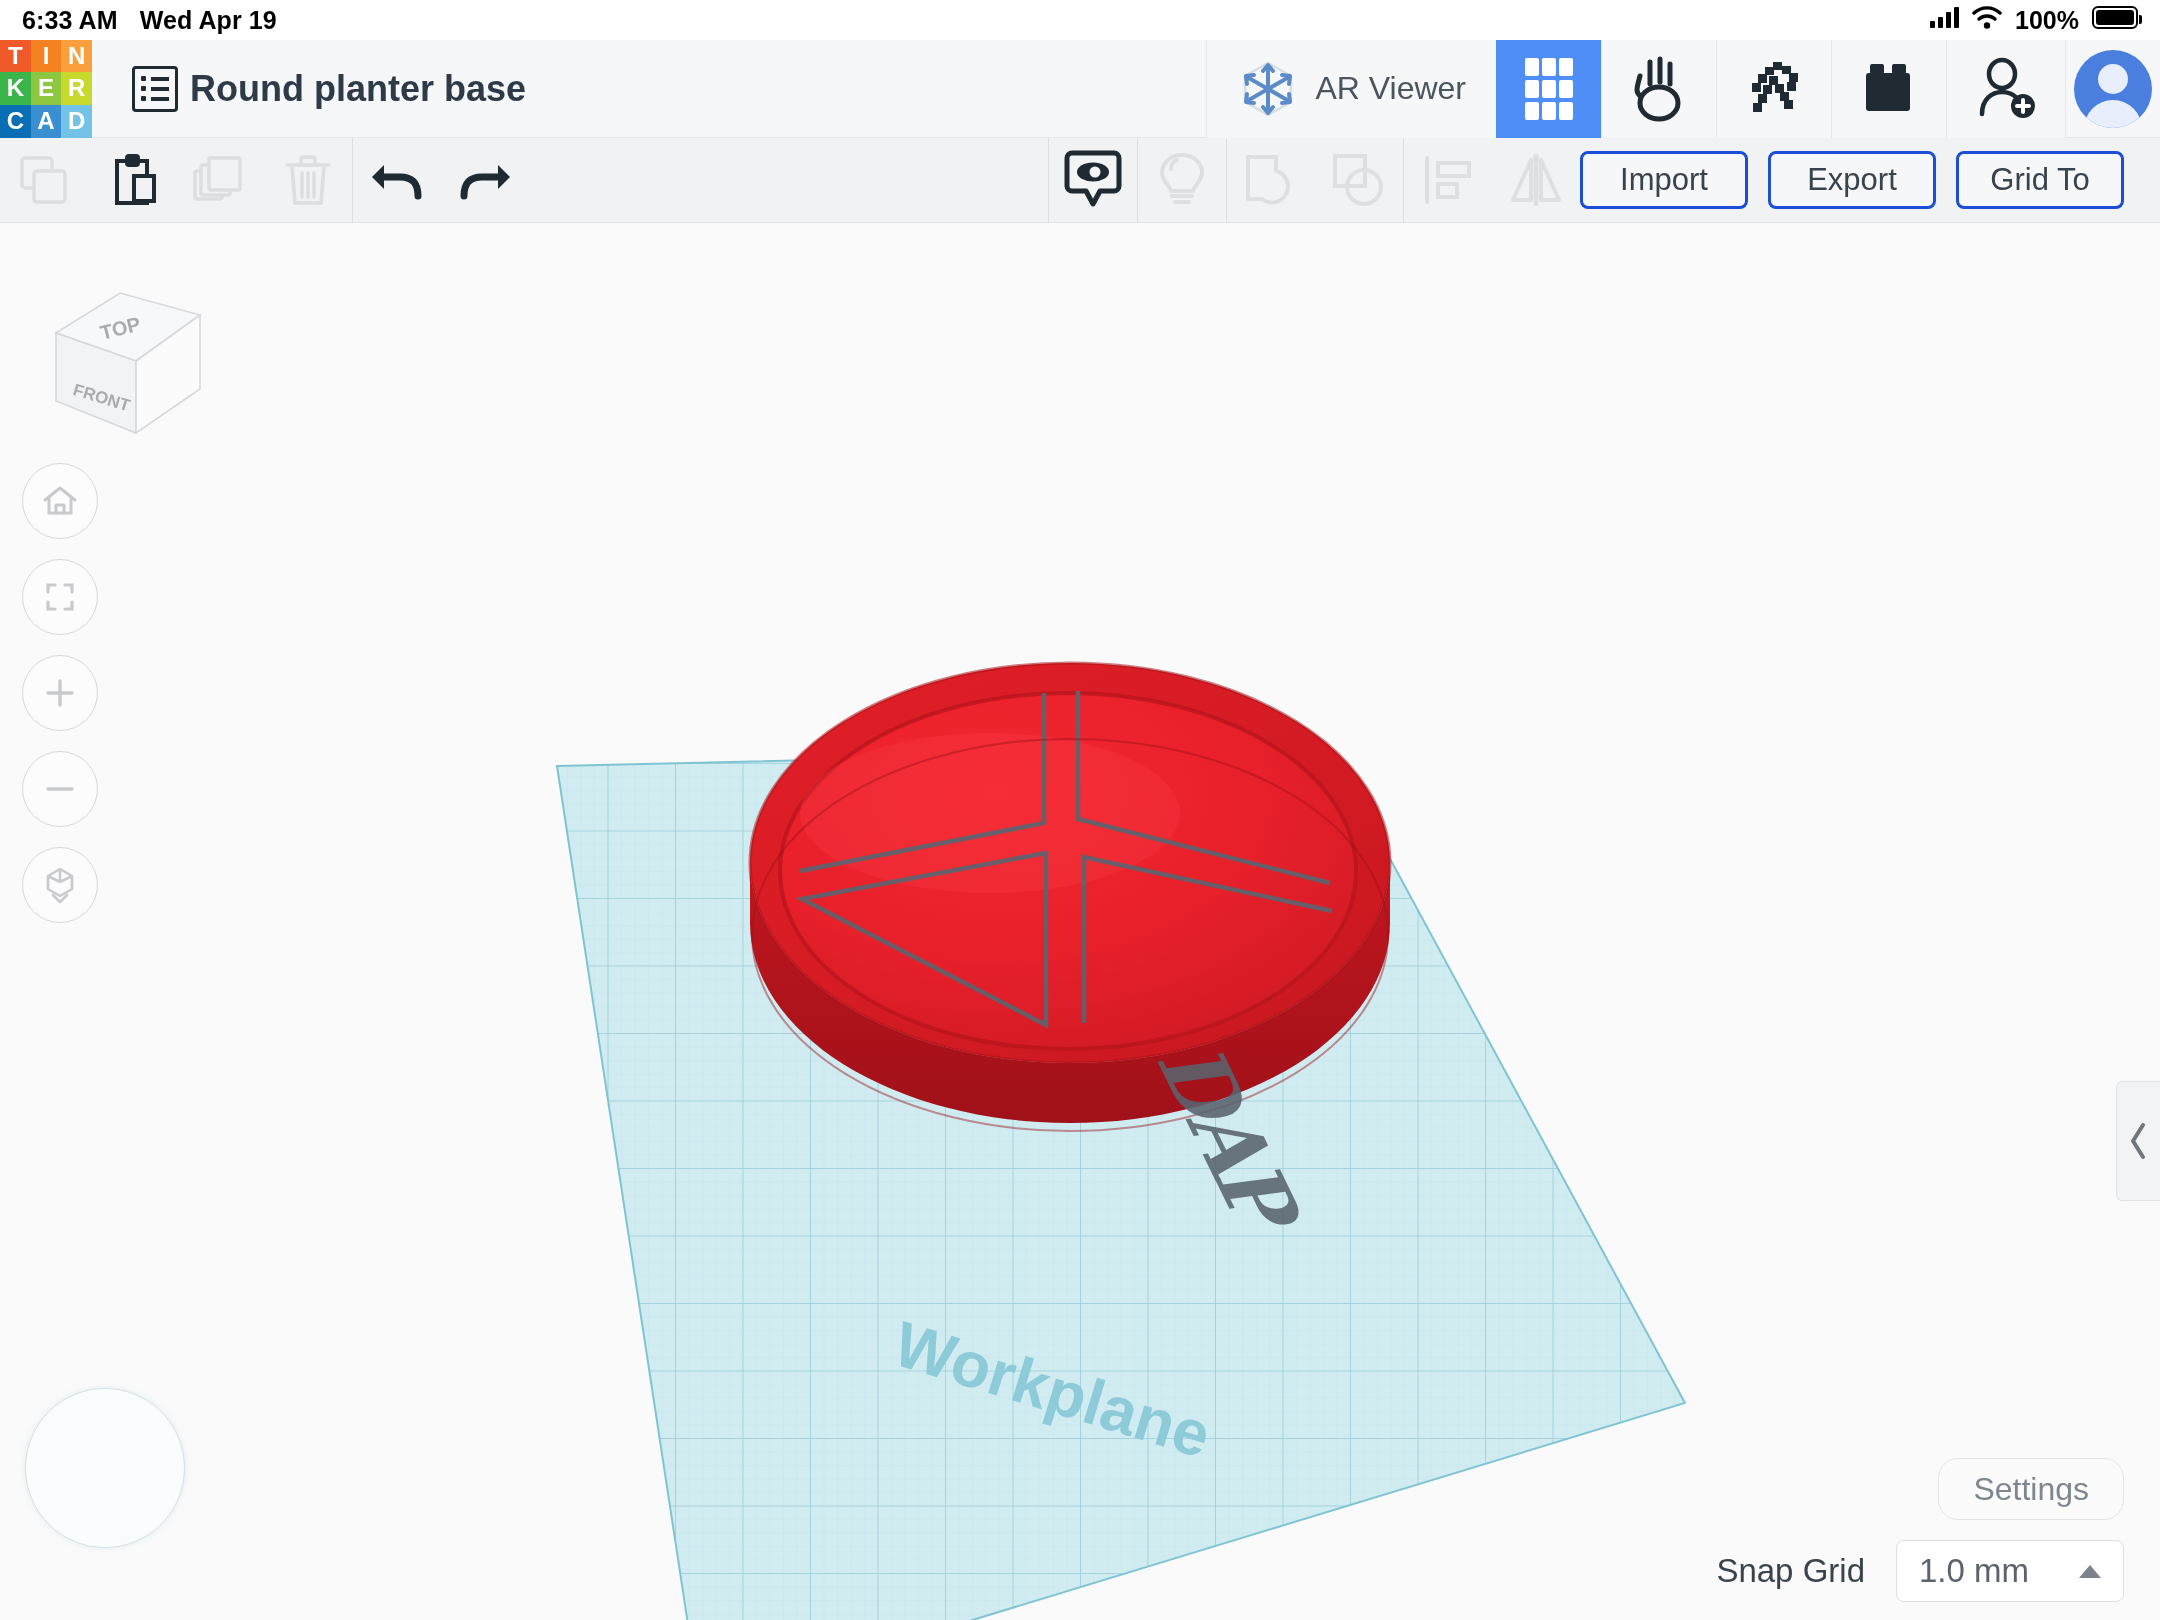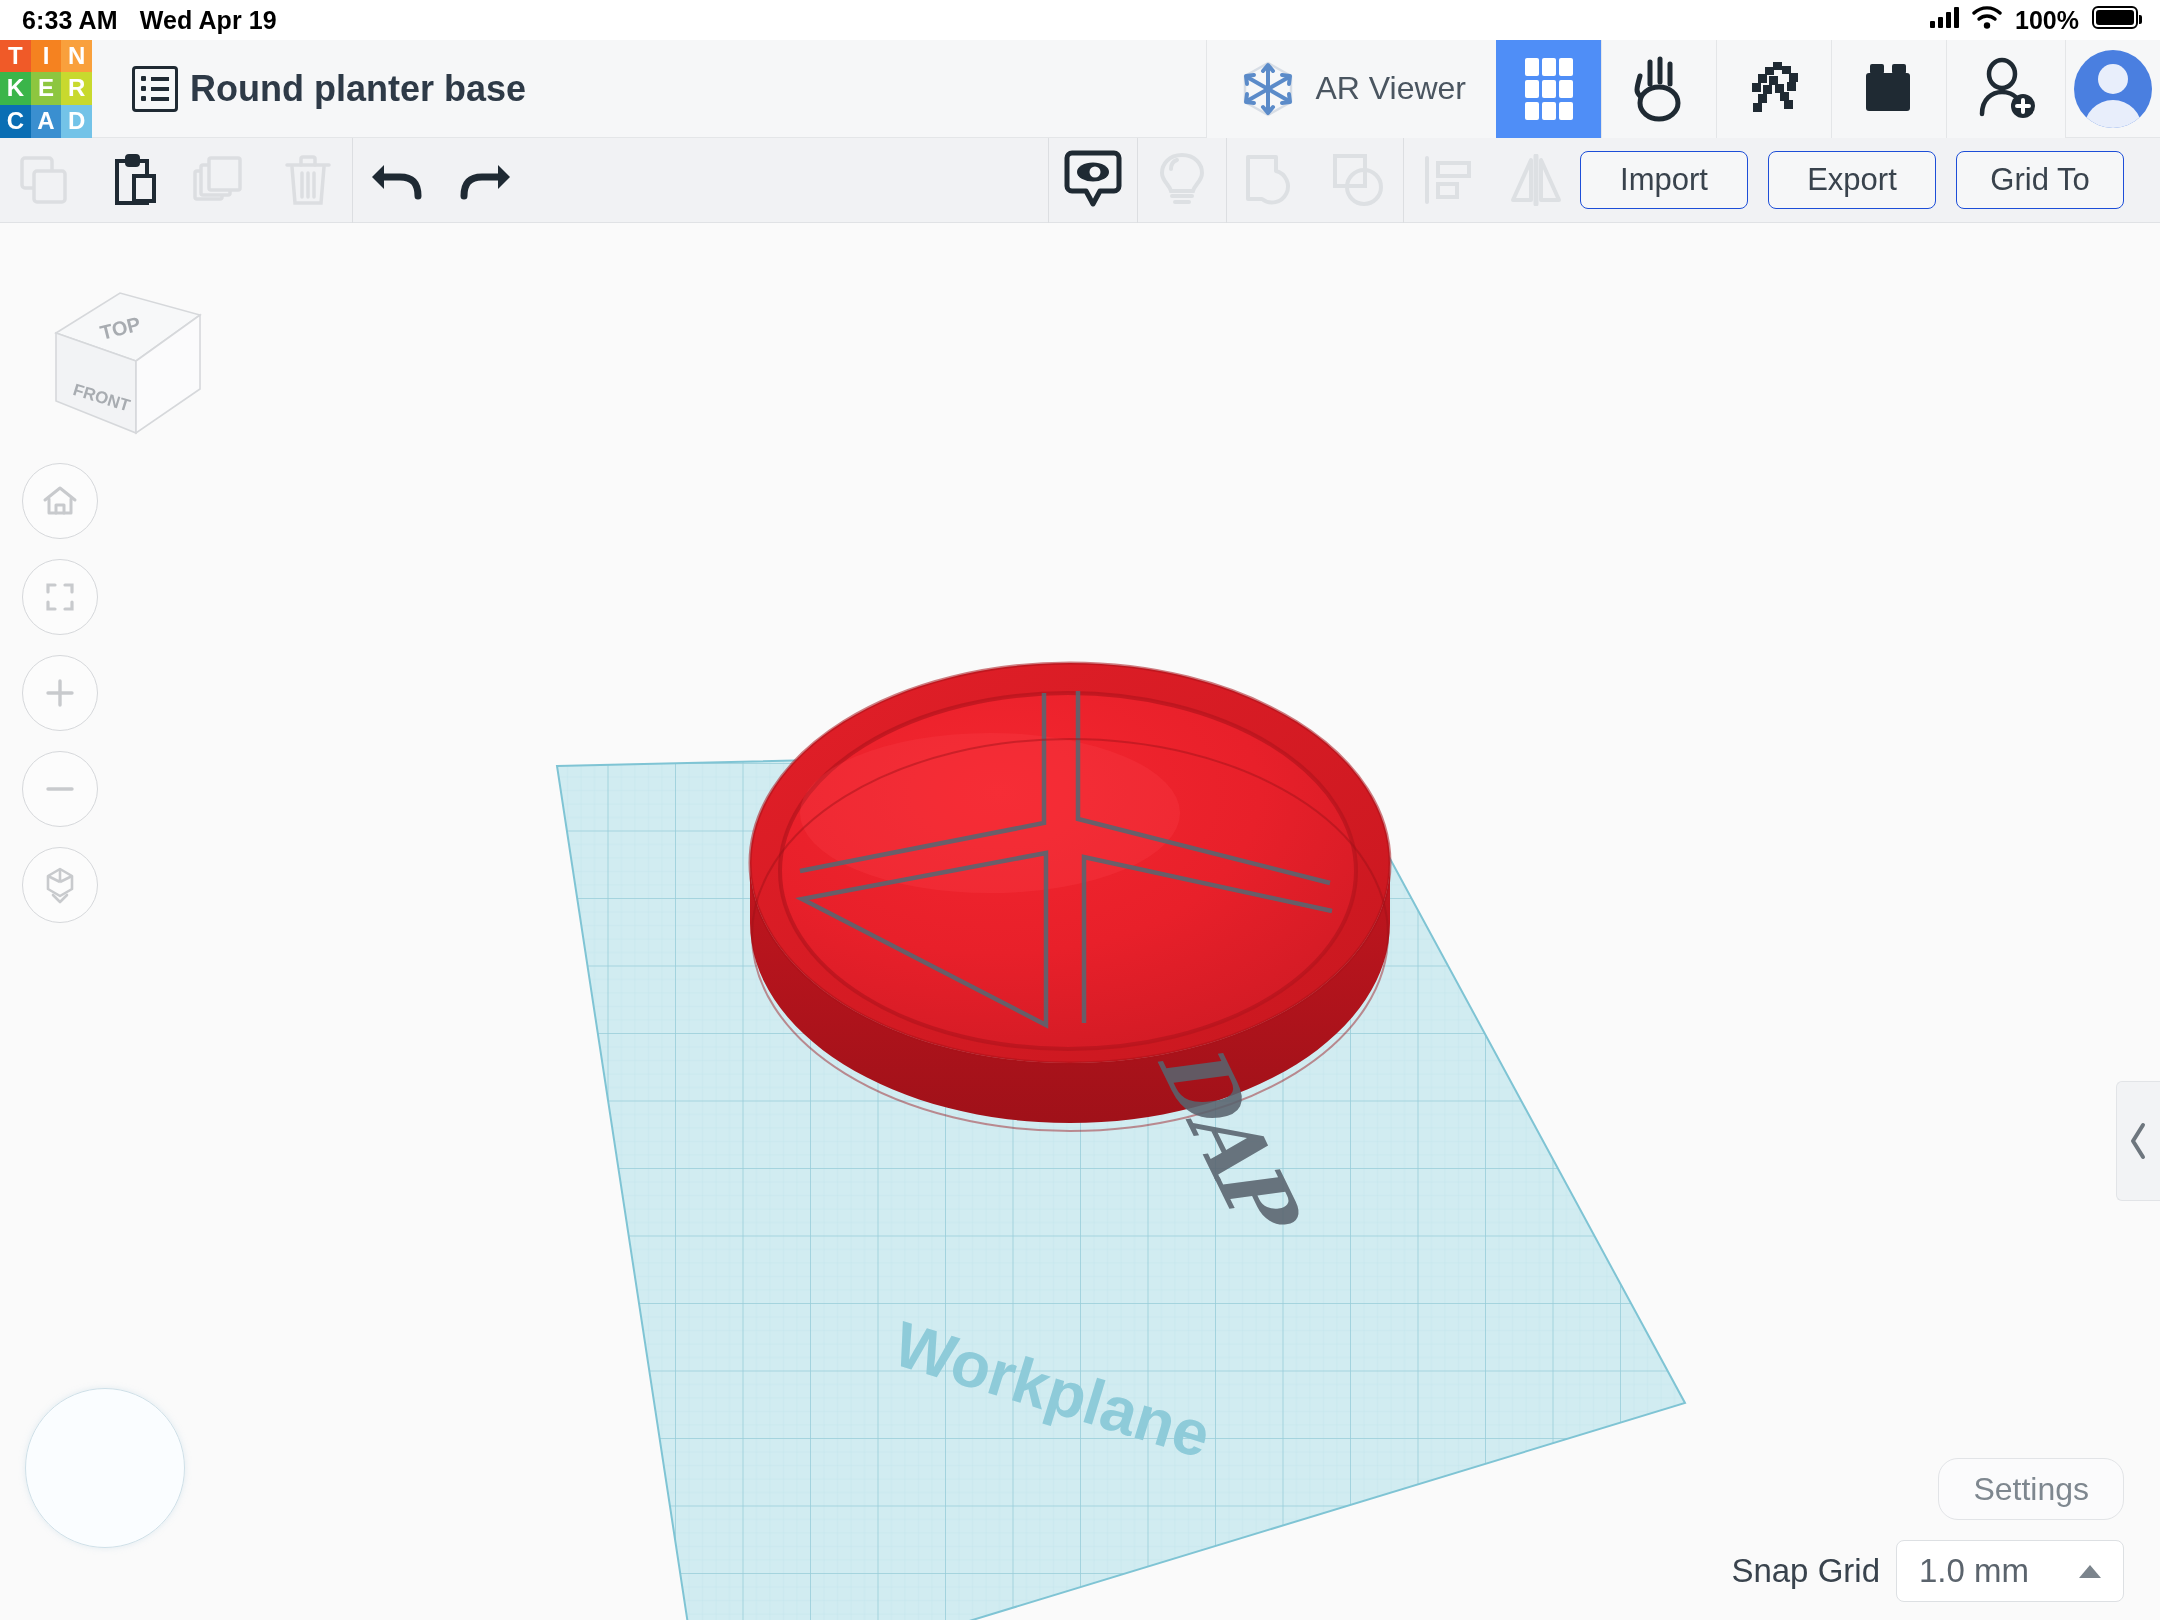--- a/index.html
+++ b/index.html
@@ -75,21 +75,21 @@
     background: #f1f2f4; display: flex; align-items: center;
     border-bottom: 1px solid #e0e2e5;
   }
   .t2-group { display: flex; align-items: center; height: 85px; }
   .t2-btn { width: 88px; height: 85px; display:flex; align-items:center; justify-content:center; }
   .sep { width: 1px; height: 85px; background: #dcdee1; }
   .spacer { flex: 1; }
   .t2-right { display: flex; align-items: center; gap: 20px; padding-right: 36px; }
   .pill {
     height: 58px; min-width: 168px; padding: 16px 30px;
-    border: 1px solid #1d4ed8; border-radius: 8px; background: #f6f7f8;
+    border: 3px solid #1d4ed8; border-radius: 8px; background: #f6f7f8;
     display: flex; align-items: center; justify-content: center;
     font-size: 31px; color: #39434d;
   }
 
   
   .canvas { position: absolute; left: 0; top: 223px; width: 2160px; height: 1397px;
             background: #fafafa; overflow: hidden; }
 
   
   .viewcube { position: absolute; left: 48px; top: 50px; width: 160px; height: 180px; }
@@ -107,21 +107,21 @@
   
   .panel-handle { position: absolute; right: 0; top: 858px; width: 44px; height: 120px;
     background: #f2f3f5; border: 1px solid #e2e4e7; border-right: none;
     border-radius: 6px 0 0 6px; display:flex; align-items:center; justify-content:center; }
   .br-wrap { position: absolute; right: 36px; bottom: 18px; display:flex; flex-direction: column; align-items: flex-end; gap: 20px;}
   .settings {
     height: 62px; padding: 0 34px; border: 1px solid #e2e4e7; border-radius: 20px;
     background: #fbfbfc; color: #7e878f; font-size: 32px;
     display:flex; align-items:center; justify-content:center;
   }
-  .snaprow { display:flex; align-items:center; gap: 16px; }
+  .snaprow { display:flex; align-items:center; gap: 31px; }
   .snaplabel { font-size: 33px; color: #39434d; }
   .snapsel {
     height: 62px; min-width: 228px; padding: 0 22px; border: 1px solid #dde0e3; border-radius: 8px;
     background: #fff; display:flex; align-items:center; justify-content: space-between; gap: 26px;
     font-size: 33px; color: #5b646d;
   }
   .caret-up { width: 0; height: 0; border-left: 11px solid transparent; border-right: 11px solid transparent;
               border-bottom: 13px solid #7b848c; }
 
   

